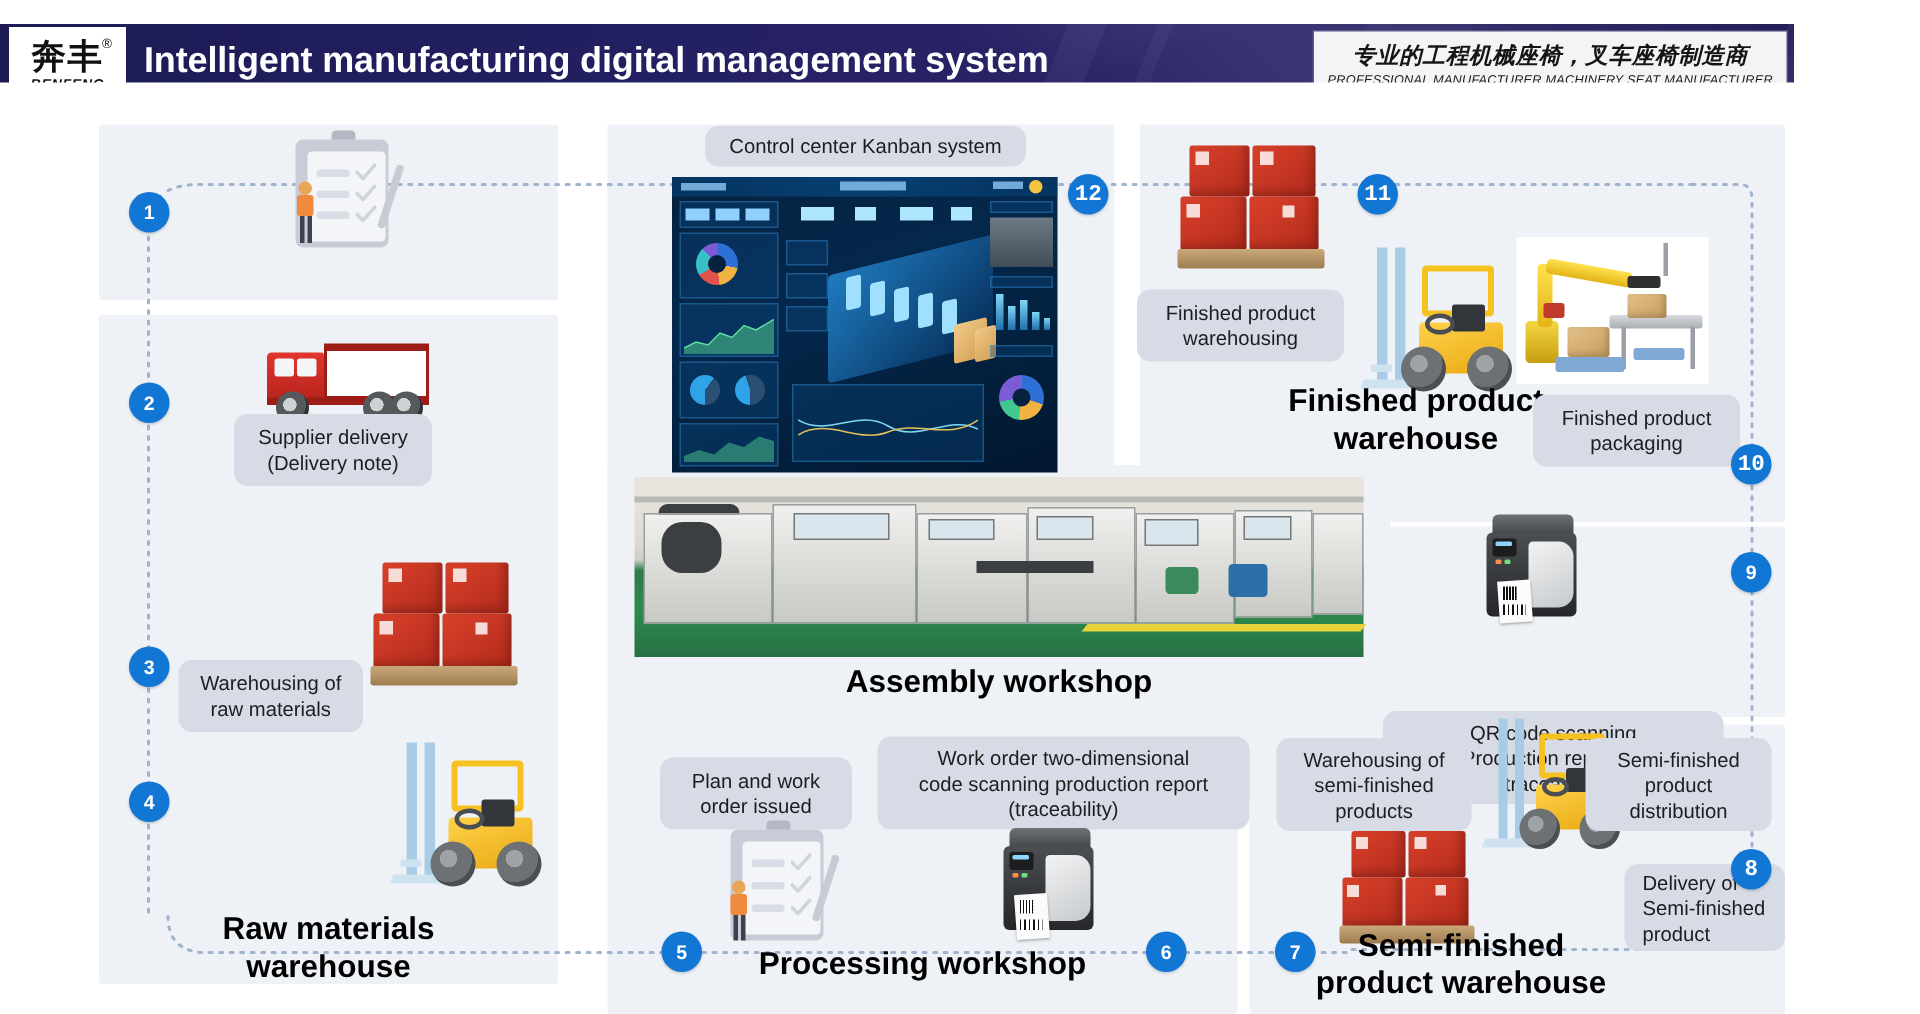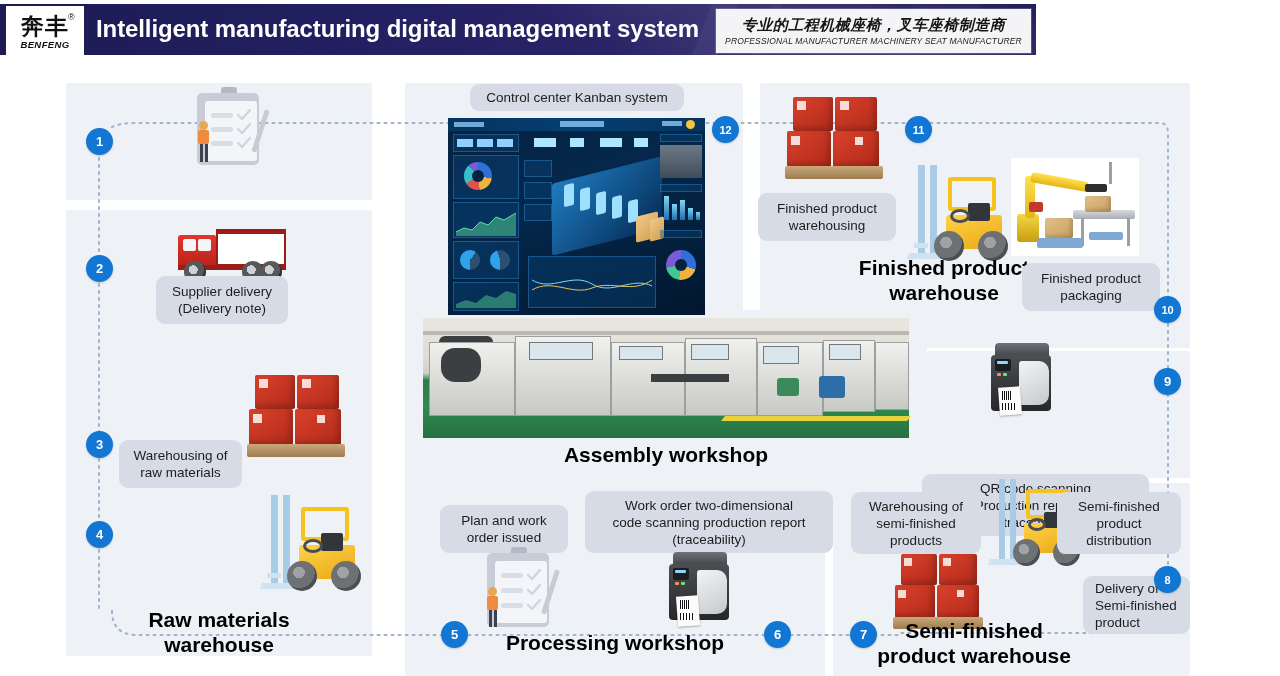--- a/index.html
+++ b/index.html
@@ -5,21 +5,21 @@
   html,body{margin:0;padding:0;}
   body{
     width:1280px;height:676px;overflow:hidden;background:#ffffff;
     font-family:"Liberation Sans","DejaVu Sans",sans-serif;
     -webkit-font-smoothing:antialiased;
   }
   #root{position:relative;width:1280px;height:676px;}
 
   
   .header{
-    position:absolute;left:0;top:4px;width:1036px;height:55px;
+    position:absolute;left:0;top:16px;width:1196px;height:55px;
     background:
       radial-gradient(ellipse 380px 120px at 84% 120%, rgba(120,110,170,.45), rgba(120,110,170,0) 70%),
       radial-gradient(ellipse 300px 100px at 70% -30%, rgba(110,100,160,.35), rgba(110,100,160,0) 70%),
       linear-gradient(100deg,#1d1b54 0%,#232063 38%,#2a2466 62%,#211e58 100%);
     overflow:hidden;
   }
   .hdr-streak{position:absolute;background:rgba(255,255,255,.045);transform:skewX(-22deg);}
   .logo-box{
     position:absolute;left:6px;top:2px;width:78px;height:51px;background:#ffffff;
     display:flex;flex-direction:column;align-items:center;justify-content:center;line-height:1;
@@ -55,21 +55,21 @@
   }
   .chip.left{text-align:left;justify-content:flex-start;}
 
   
   .badge{
     position:absolute;width:27px;height:27px;border-radius:50%;
     background:#1276d4;color:#ffffff;font-size:13px;font-weight:bold;
     display:flex;align-items:center;justify-content:center;
     box-shadow:0 1px 2px rgba(0,0,0,.18);
   }
-  .badge.small{font-size:11px;}
+  .badge.small{font-size:15px;font-family:Liberation Mono, monospace;}
 
   
   .zone-title{
     position:absolute;color:#000000;font-weight:bold;font-size:21px;line-height:25px;
     text-align:center;white-space:pre-line;
   }
 
   
   .art{position:absolute;}
 

